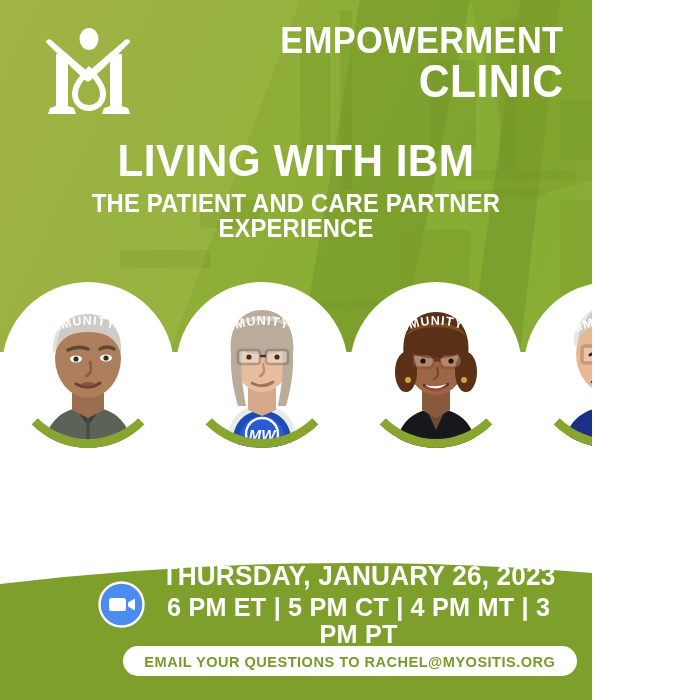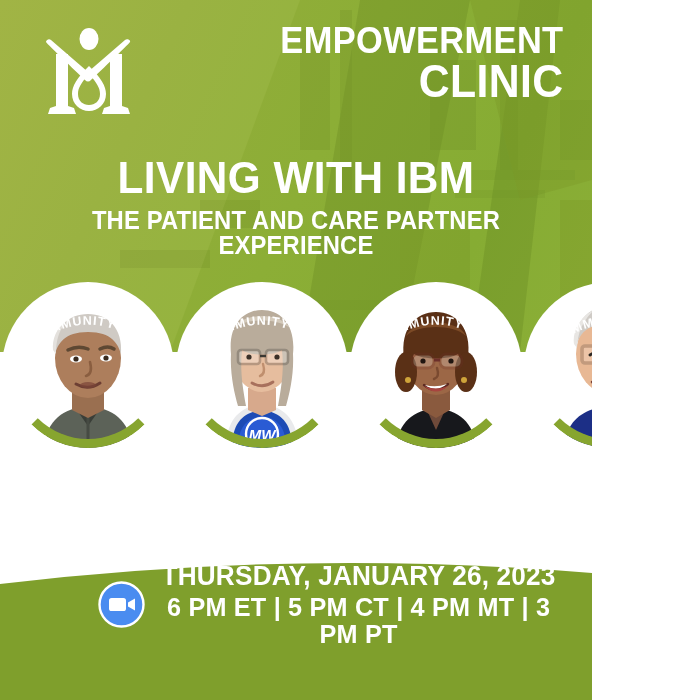--- a/index.html
+++ b/index.html
@@ -45,21 +45,21 @@
     font-family:"Liberation Sans","DejaVu Sans",sans-serif;
   }
   .ec-line2{
     font-size:46px;font-weight:bold;letter-spacing:.4px;
     transform:scaleX(.93);transform-origin:right center;display:block;
     margin-top:2px;
   }
 
   
   .title-block{
-    position:absolute;left:0;right:0;top:138px;text-align:center;color:#fff;margin-top:17px;
+    position:absolute;left:0;right:0;top:138px;text-align:center;color:#fff;
   }
   .title-main{
     font-size:45px;font-weight:bold;letter-spacing:.5px;line-height:1;
     display:block;transform:scaleX(.94);
   }
   .title-sub{
     font-size:25px;font-weight:bold;letter-spacing:.2px;line-height:1;
     display:block;margin-top:8px;transform:scaleX(.95);
   }
 
@@ -442,14 +442,17 @@
     <circle cx="23.5" cy="23.5" r="22" fill="#4a8cf0" stroke="#ffffff" stroke-width="2.4"></circle>
     <rect x="11" y="17" width="17" height="13" rx="2.6" fill="#ffffff"></rect>
     <path d="M30,21.5 L37,17.5 L37,29.5 L30,25.5 Z" fill="#ffffff"></path>
   </svg>
 
   <div class="datewrap">
     <span class="d1">THURSDAY, JANUARY 26, 2023</span>
     <span class="d2">6 PM ET | 5 PM CT | 4 PM MT | 3 PM PT</span>
   </div>
 
+  <div class="pill">
+    <span class="pill-text">EMAIL YOUR QUESTIONS  TO RACHEL@MYOSITIS.ORG</span>
+  </div>
 
 </div>
 
 </body></html>

